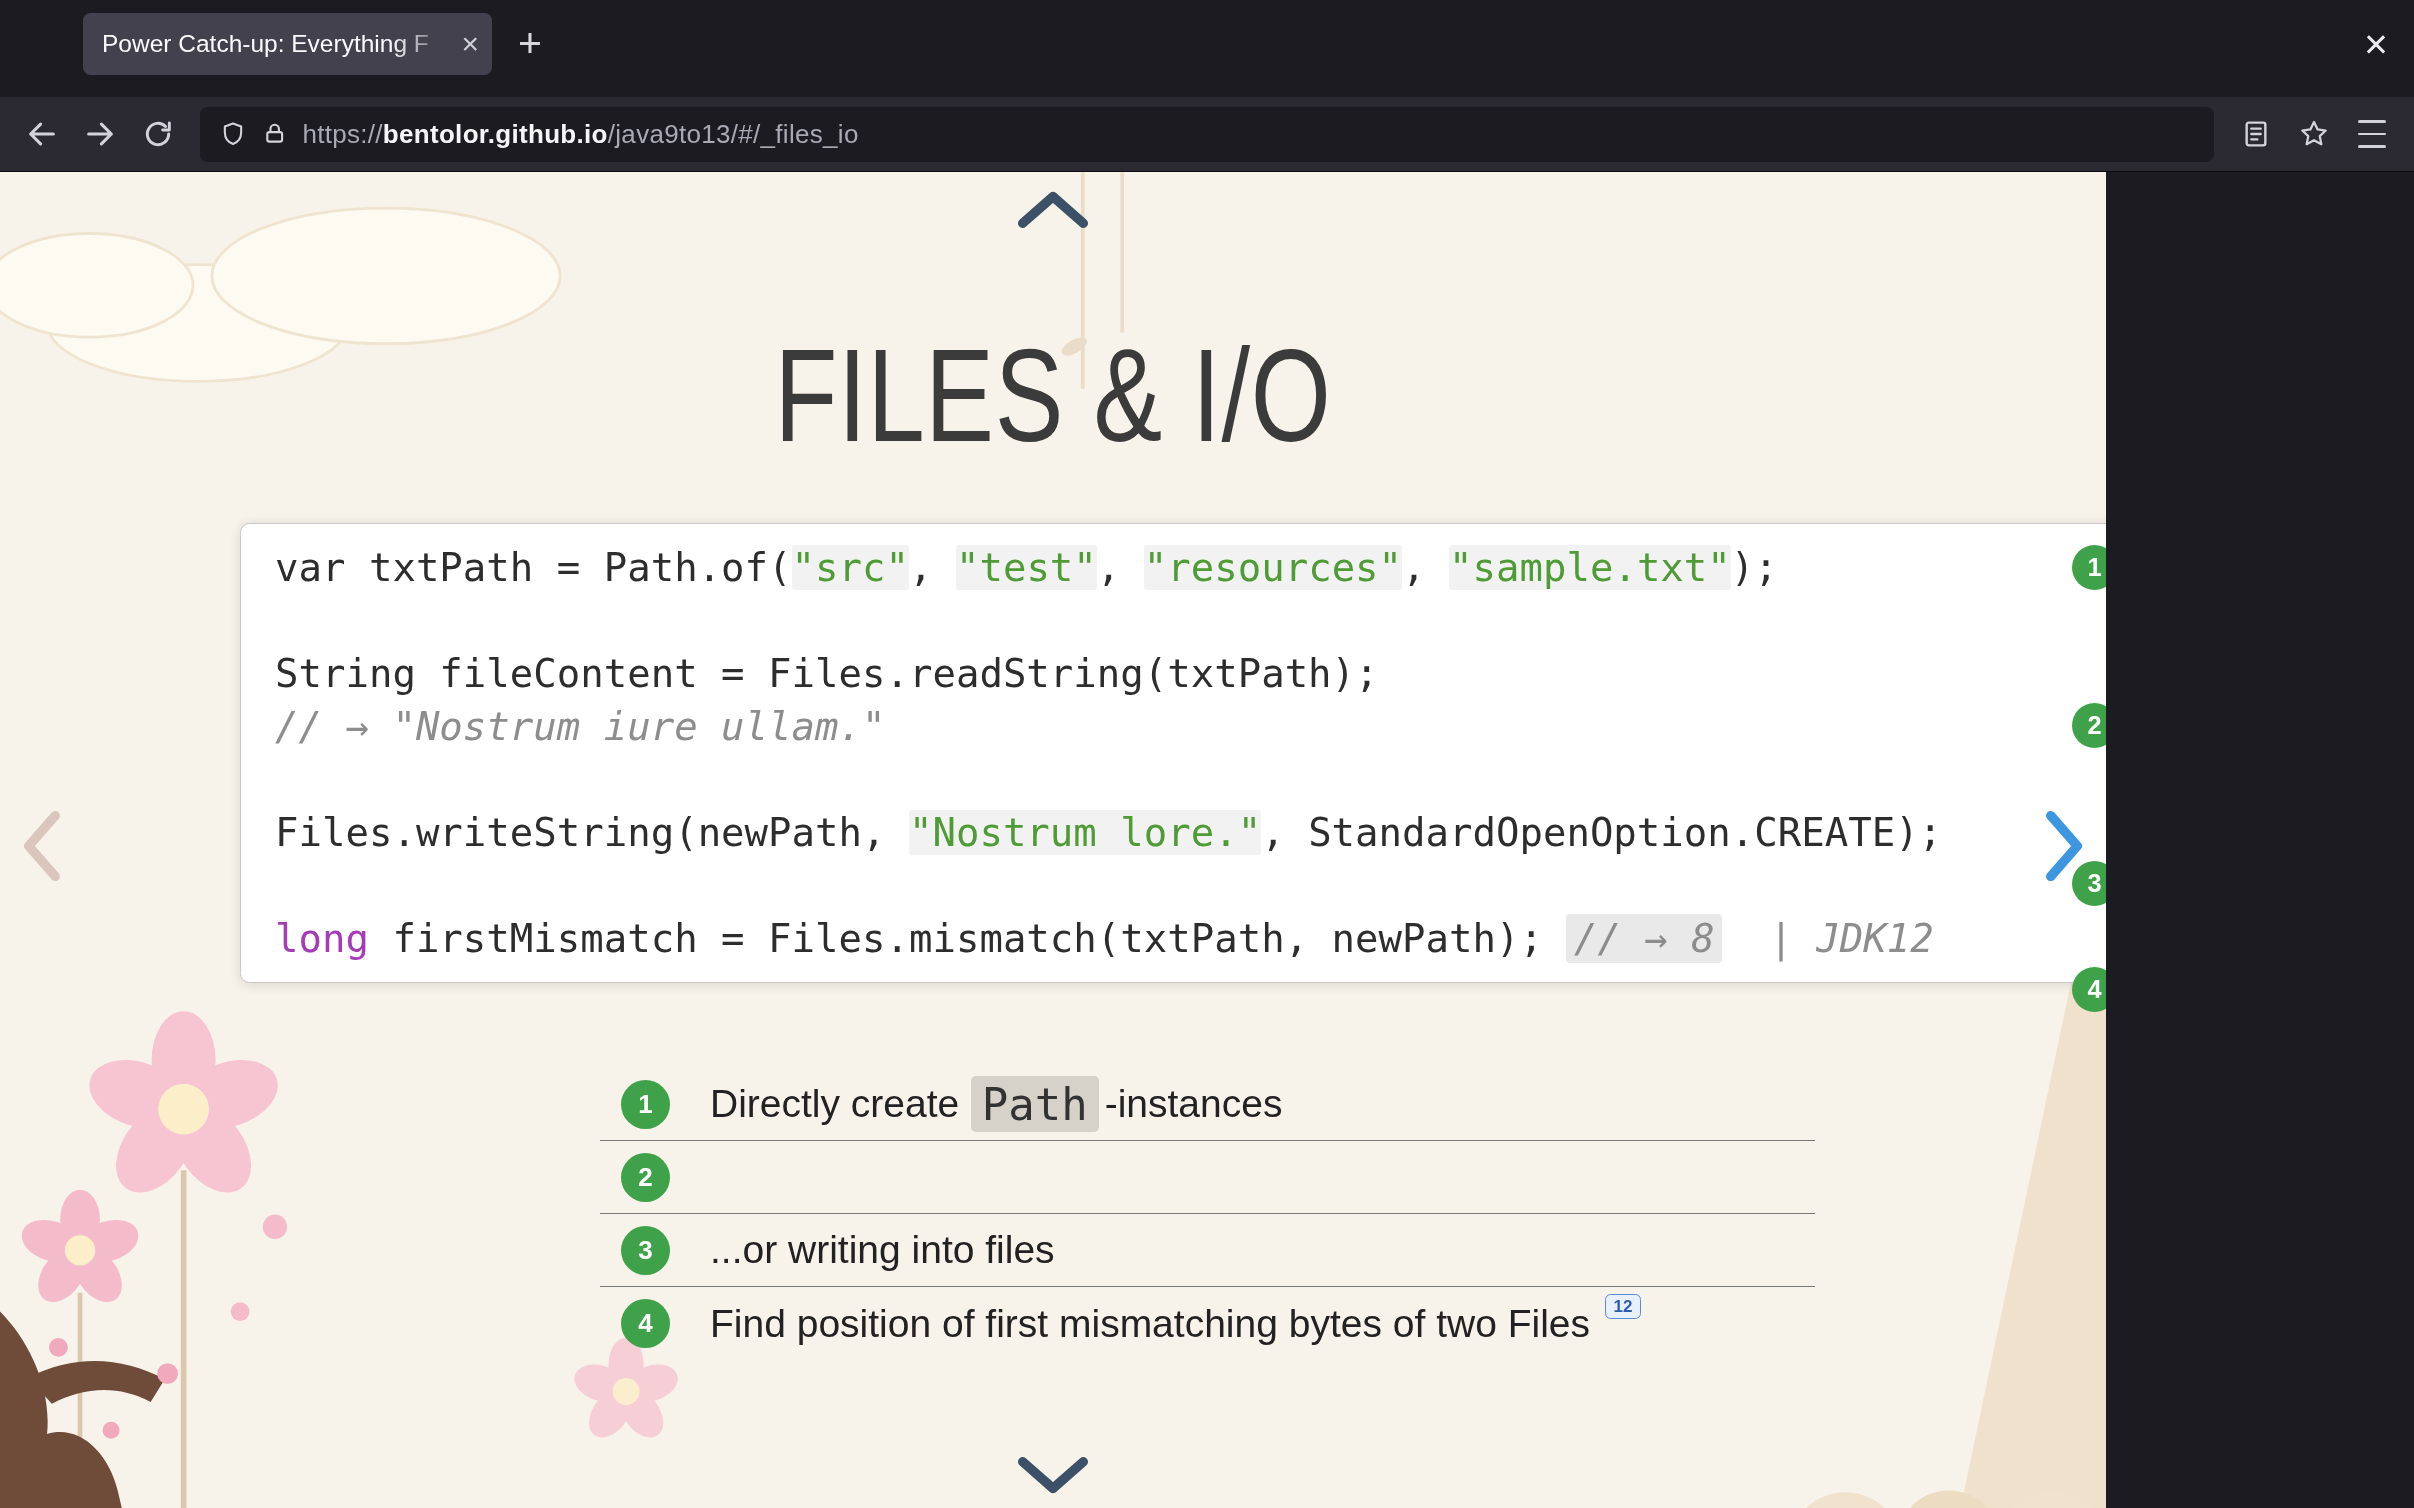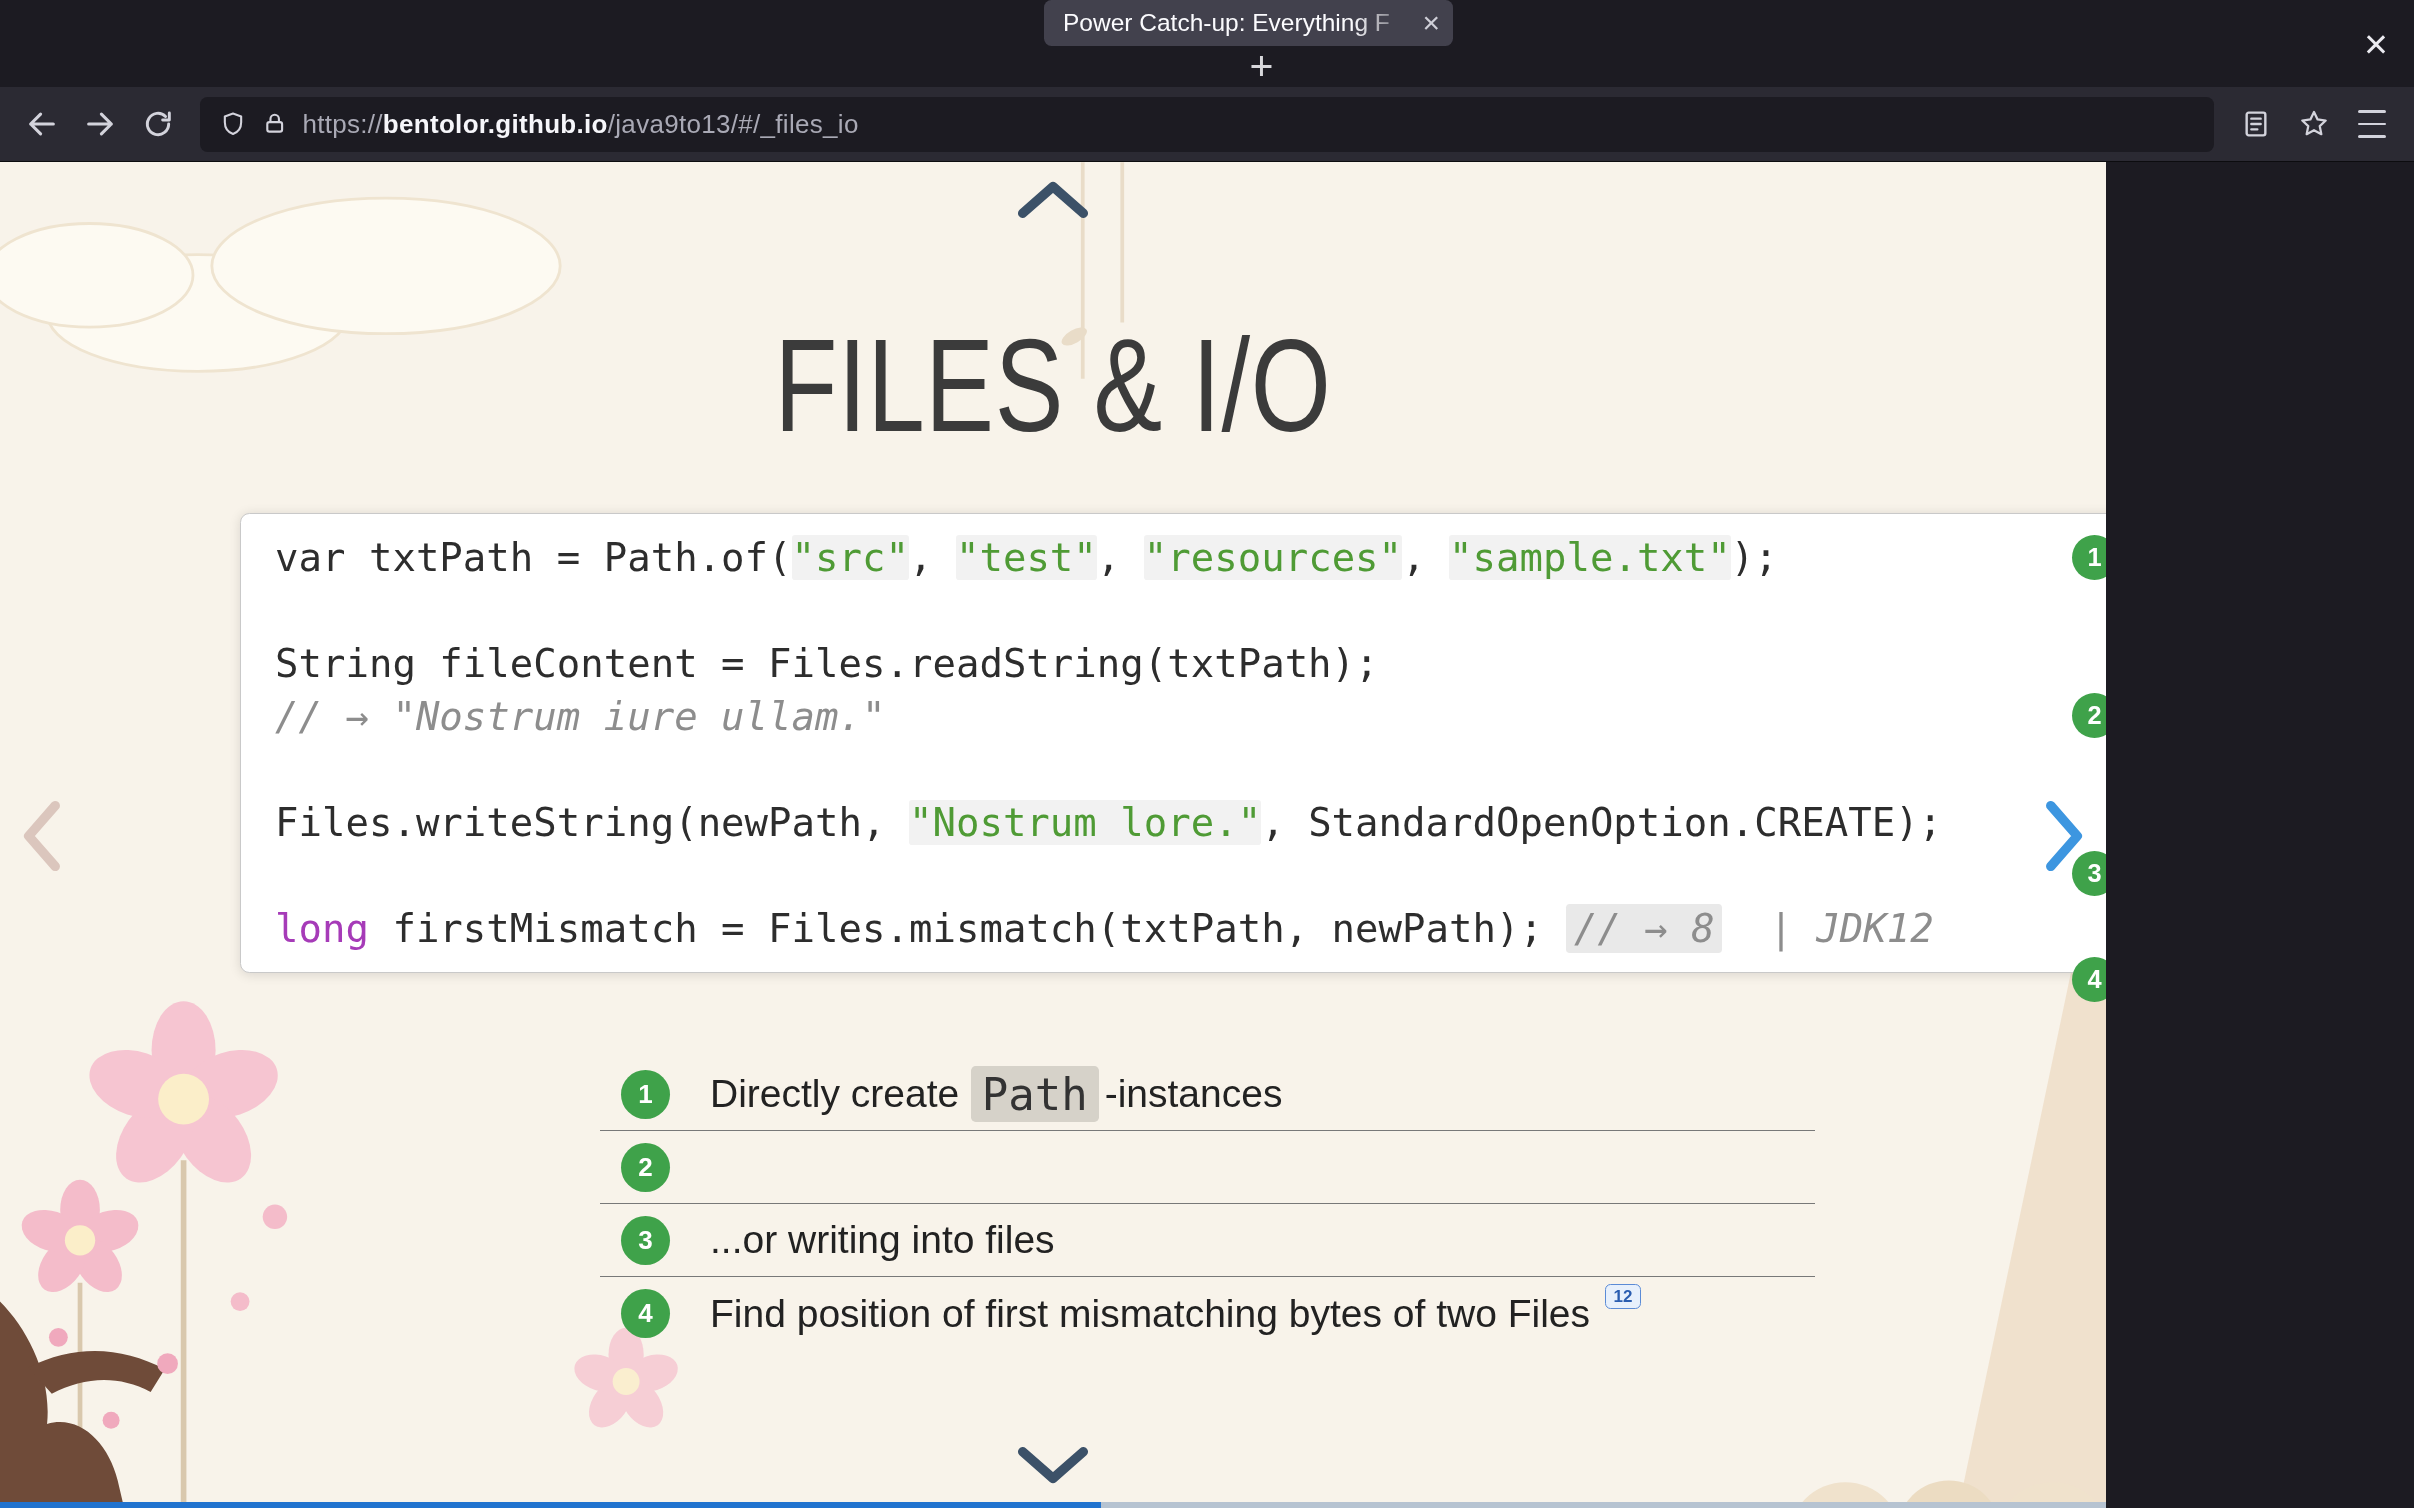--- a/index.html
+++ b/index.html
@@ -1,28 +1,28 @@
 <!DOCTYPE html>
 <html style="--accent-blue: #2173cf; --control-active-blue: #3d96e0; --control-dark-slate: #3c5168; --control-muted-pink: #c9a9a0; --marker-green: #3fa24a; --code-string-green: #4f9b35; --code-keyword-purple: #a63bb8; --code-comment-gray: #8d8d8d; --slide-background: #f8f3ea;font-size:15px"><head>
 <meta charset="utf-8">
 <style>
   * { margin:0; padding:0; box-sizing:border-box; }
   html, body { width:2414px; height:1508px; }
   body { font-family:"Liberation Sans", sans-serif; background:#1c1b22; overflow:hidden; }
 
   
-  .tabbar { height:87px; background:#1c1b22; display:flex; align-items:center; padding-left:83px; position:relative;flex-direction:column; }
+  .tabbar { height:87px; background:#1c1b22; display:flex; align-items:center; padding-left:83px; position:relative; }
   .tab { width:409px; height:62px; background:#42414d; border-radius:7.5px; display:flex; align-items:center; padding:0 13px 0 19px; color:#fbfbfe; }
   .tab-title { flex:1; font-size:24.5px; white-space:nowrap; overflow:hidden;
       -webkit-mask-image:linear-gradient(to right,#000 82%,transparent); mask-image:linear-gradient(to right,#000 82%,transparent); }
   .tab-close { font-size:30px; color:#cfcfd8; margin-left:5.6px; line-height:1; cursor:pointer; }
   .newtab { font-size:41px; color:#d7d7db; margin-left:26px; font-weight:300; line-height:1; cursor:pointer; }
   .winclose { position:absolute; right:26px; top:50%; transform:translateY(-50%); font-size:41px; color:#ececf2; font-weight:300; line-height:1; cursor:pointer; }
 
-  .navbar { height:75px; background:#2b2a33; display:flex; align-items:center; padding:0 13px; border-bottom:0.9px solid #0c0c0f; }
+  .navbar { height:75px; background:#2b2a33; display:flex; align-items:center; padding:0 13px; border-bottom:0.9px solid #0c0c0f;margin-top:10px; }
   .nav-btn { width:58px; height:58px; display:flex; align-items:center; justify-content:center; color:#d3d3dc; border-radius:5.6px; flex-shrink:0; cursor:pointer; }
   .urlbar { flex:1; height:55px; margin:0 13px; background:#1c1b22; border-radius:7.5px; display:flex; align-items:center; padding:0 19px; gap:15px; color:#d3d3dc; cursor:text; }
   .url-text { font-size:26px; color:#a9a9b5; letter-spacing:0.3px; white-space:nowrap; }
   .url-host { color:#f6f6fa; font-weight:bold; }
   .menu-icon div { width:28px; height:2.8px; background:#d3d3dc; margin:4.7px 0; border-radius:1.9px; }
 
   
   .stage { position:relative; width:2106px; height:1347px; background:var(--slide-background,#f8f3ea); overflow:hidden; }
   .deco { position:absolute; left:0; top:0; z-index:0; pointer-events:none; }
 

